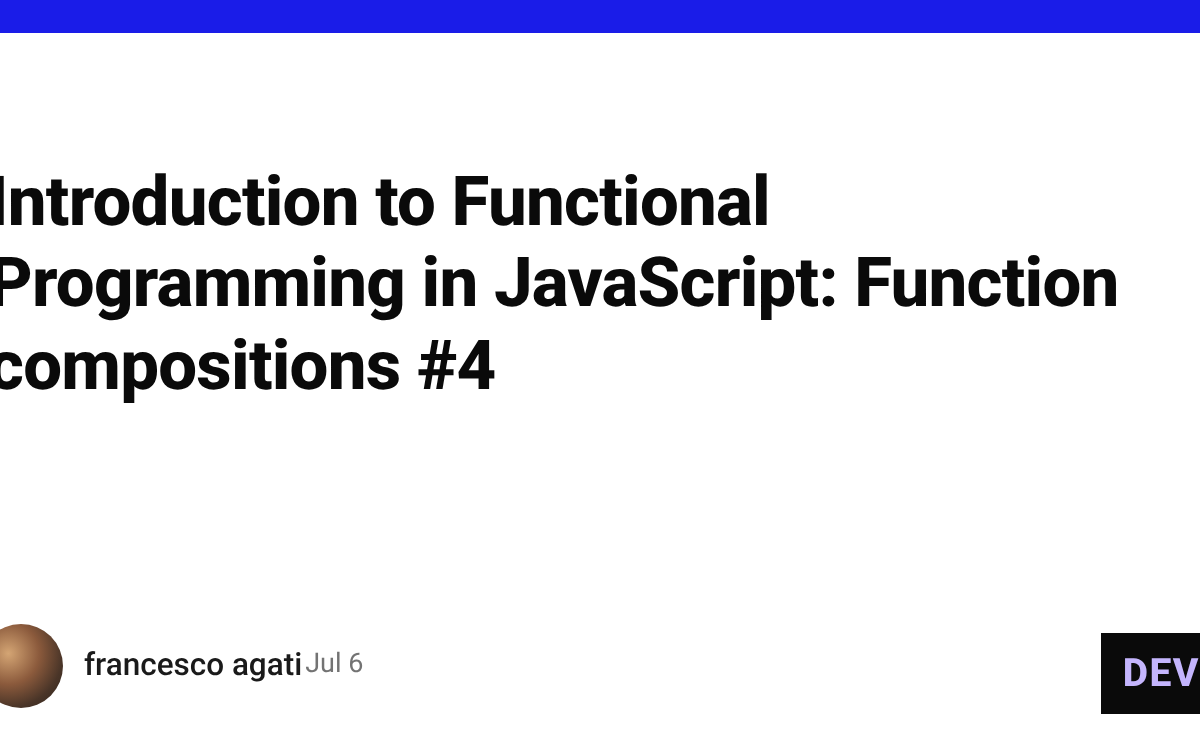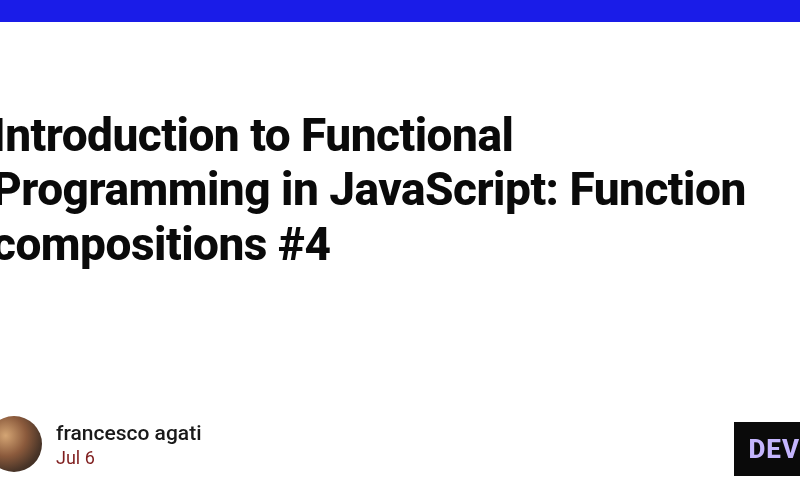--- a/index.html
+++ b/index.html
@@ -43,31 +43,30 @@
     .avatar {
       width: 56px;
       height: 56px;
       border-radius: 50%;
       background: radial-gradient(circle at 35% 35%, #d4a574 0%, #8b5a3c 40%, #4a3528 70%, #2a1f18 100%);
       margin-left: -14px;
       flex-shrink: 0;
     }
     .author-info {
       display: flex;
-      flex-direction: column;
       gap: 2px;
     }
     .author-name {
       font-size: 21px;
       font-weight: 500;
       color: #1a1a1a;
     }
     .post-date {
       font-size: 18px;
-      color: #7f1d1d;
+      color: #737373;
     }
     .dev-badge {
       position: absolute;
       bottom: 24px;
       right: 0;
       background: #0a0a0a;
       color: #c4b5fd;
       font-weight: 800;
       font-size: 26px;
       padding: 12px 0 12px 14px;

